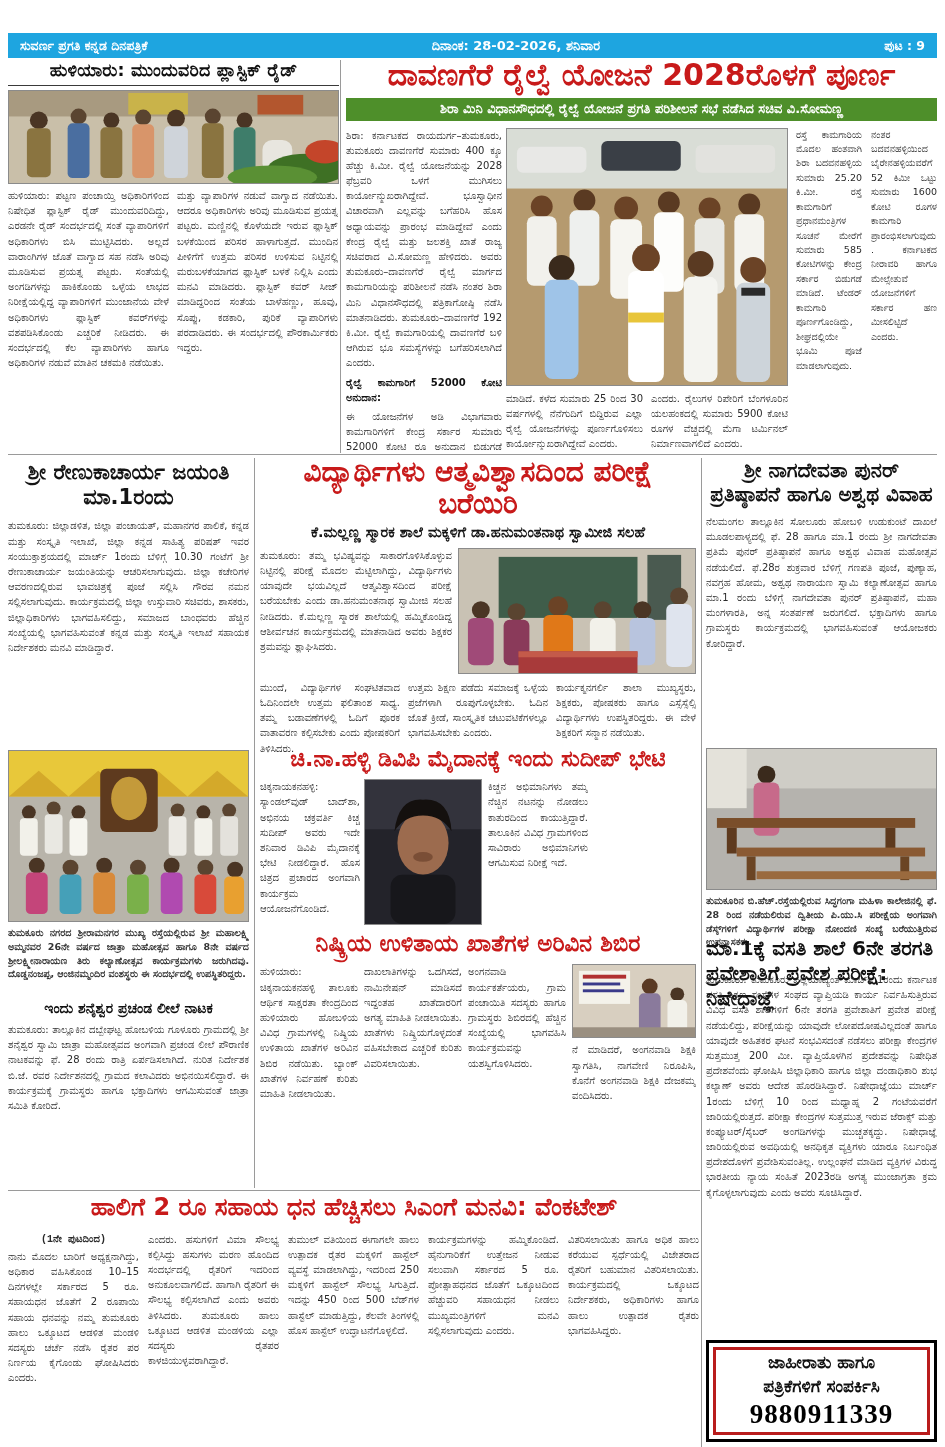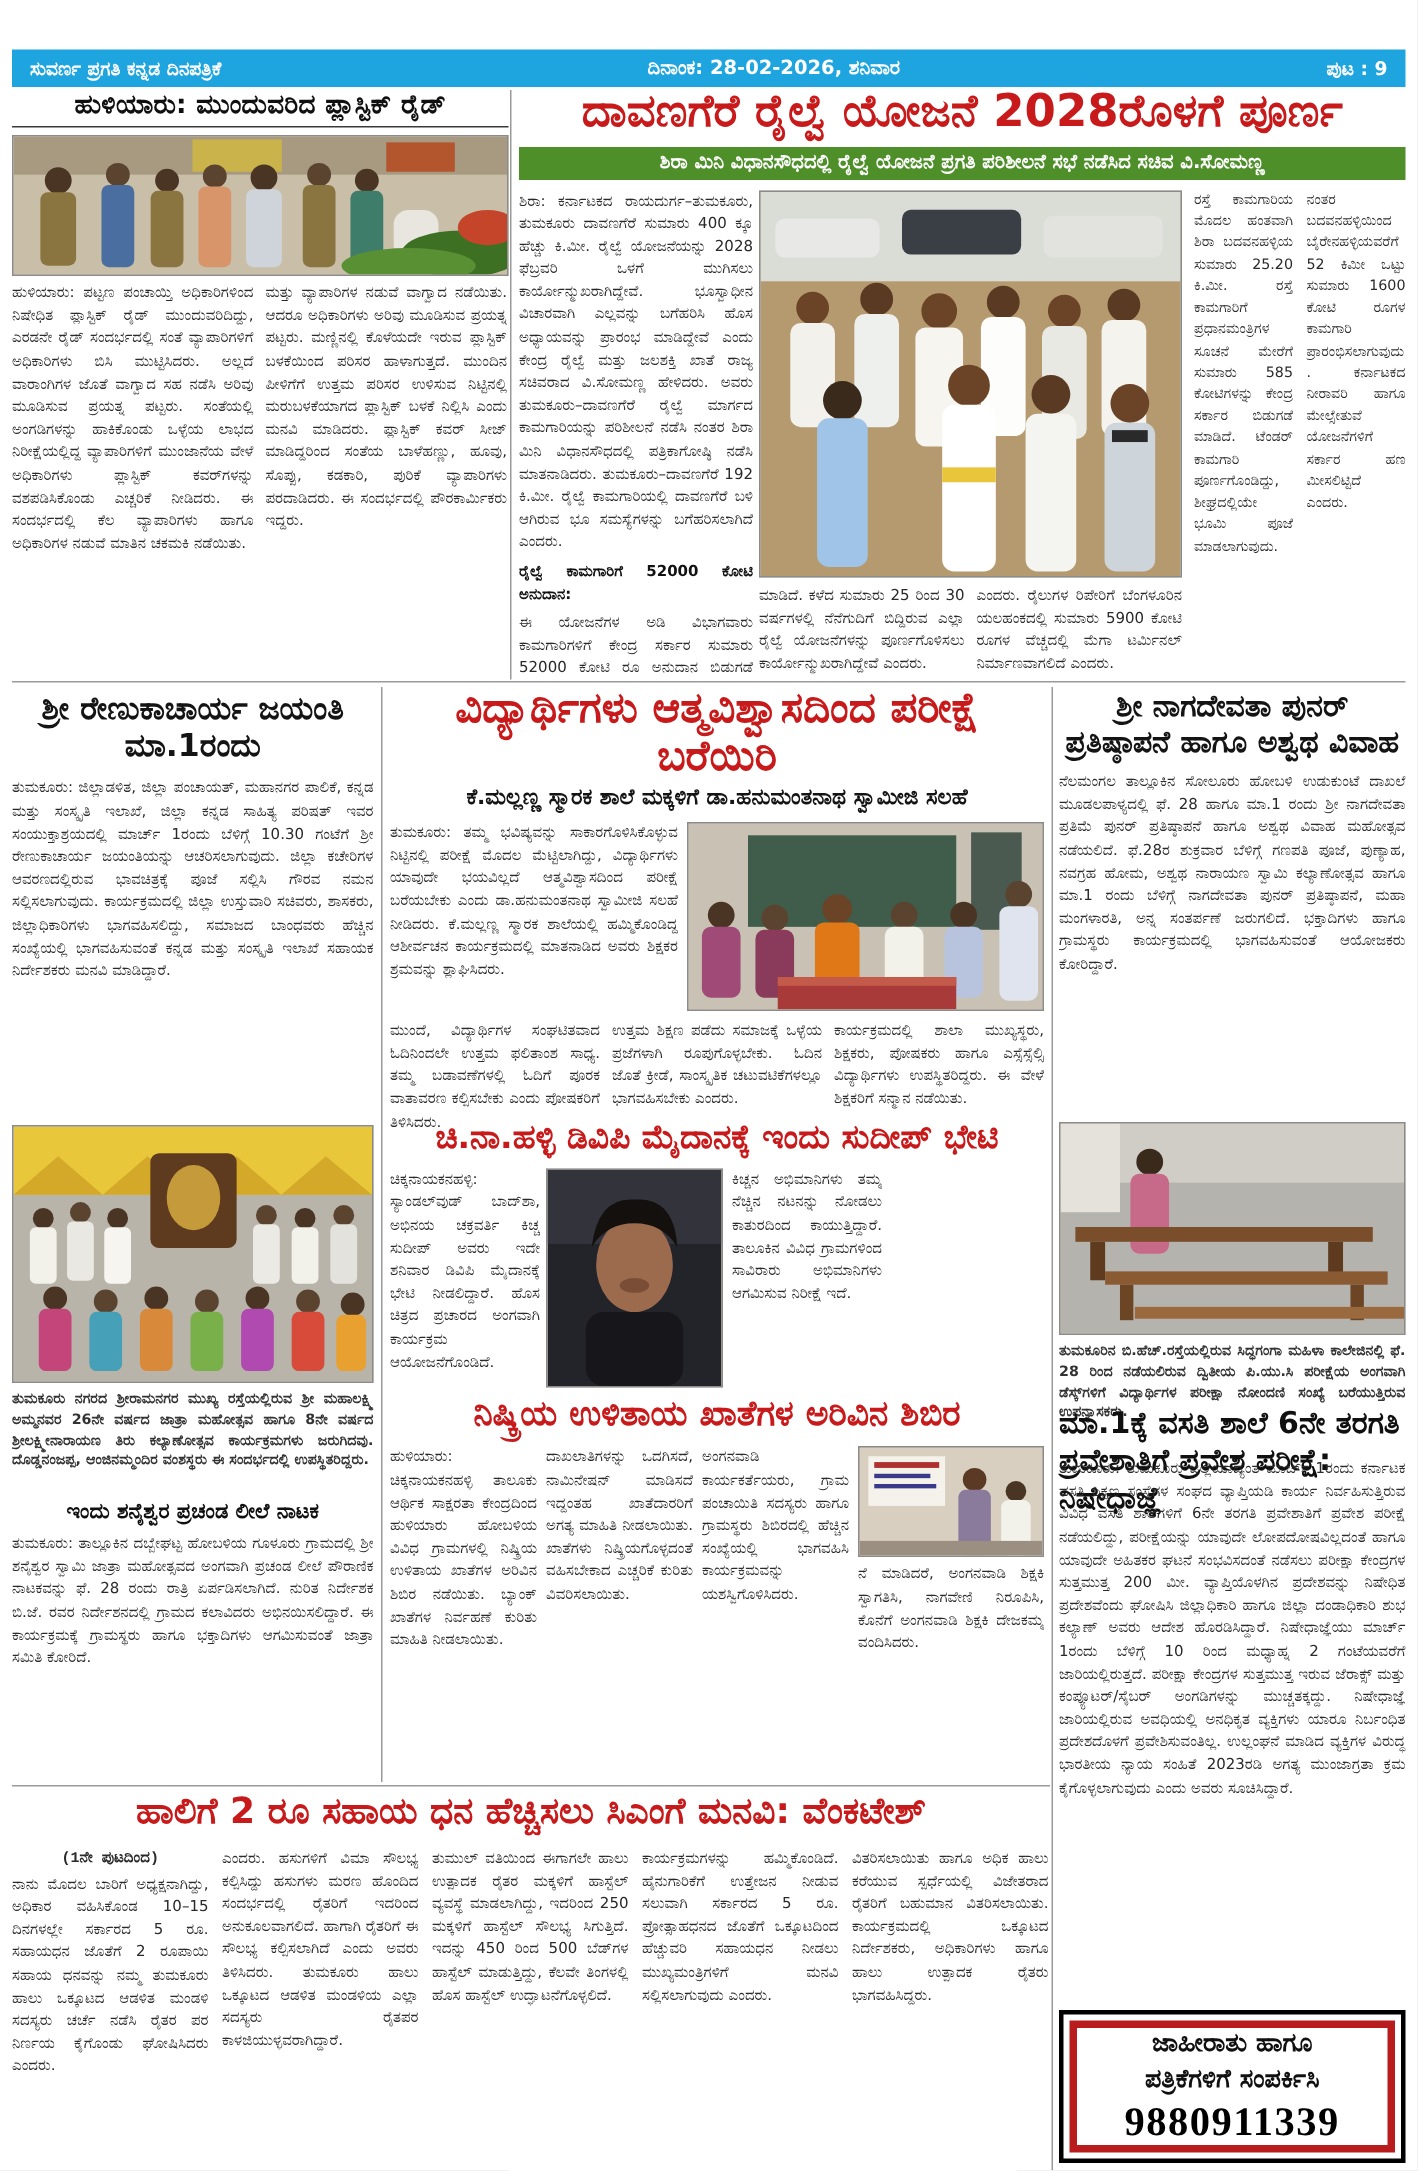--- a/index.html
+++ b/index.html
@@ -88,21 +88,21 @@
   .nag-body { margin-top:8px; height:226px; }
   .nag-photo { position:absolute; left:0; top:290px; width:231px; height:142px; }
   .nag-caption { position:absolute; left:0; top:436px; width:231px; height:60px; }
   .vasati-head { position:absolute; left:0; top:478px; width:231px; font-size:20px; font-weight:bold; color:#101010; text-align:left; line-height:1.25; }
   .vasati-body { position:absolute; left:0; top:514px; width:231px; height:346px; }
   .ad-box {
     position:absolute; left:706px; top:1340px; width:231px; height:102px;
     border:3px solid #000; padding:4px; background:#fff;
   }
   .ad-inner {
-    width:100%; height:100%; border:5px solid #b91c1c; display:flex;
+    width:100%; height:100%; border:3px solid #b91c1c; display:flex;
     flex-direction:column; align-items:center; justify-content:center; gap:2px;
   }
   .ad-line { font-size:17px; font-weight:bold; color:#101010; line-height:1.25; }
   .ad-phone { font-family:"Liberation Serif", serif; font-size:27px; font-weight:bold; letter-spacing:1px; color:#000; }
   
   .milk-wrap { position:absolute; left:8px; top:1194px; width:692px; }
   .milk-head { font-size:24px; }
   .milk-cols { margin-top:10px; display:flex; gap:9px; }
   .milk-cols .c { width:131px; height:200px; }
   .milk-note { display:block; text-align:center; font-weight:bold; margin-bottom:2px;font-family:Liberation Mono, monospace; }
@@ -275,21 +275,21 @@
           <circle cx="222" cy="48" r="9" fill="#5a4430"></circle>
             <rect x="209" y="56" width="26" height="64" rx="6" fill="#dfe4ee"></rect>
           <rect x="60" y="104" width="120" height="22" fill="#a83a3a"></rect>
           <rect x="60" y="104" width="120" height="6" fill="#c45a4a"></rect>
         </svg>
       </div>
     </div>
     <div class="students-below cols">
       <div class="c bodytext">ಮುಂದೆ, ವಿದ್ಯಾರ್ಥಿಗಳ ಸಂಘಟಿತವಾದ ಓದಿನಿಂದಲೇ ಉತ್ತಮ ಫಲಿತಾಂಶ ಸಾಧ್ಯ. ತಮ್ಮ ಬಡಾವಣೆಗಳಲ್ಲಿ ಓದಿಗೆ ಪೂರಕ ವಾತಾವರಣ ಕಲ್ಪಿಸಬೇಕು ಎಂದು ಪೋಷಕರಿಗೆ ತಿಳಿಸಿದರು.</div>
       <div class="c bodytext">ಉತ್ತಮ ಶಿಕ್ಷಣ ಪಡೆದು ಸಮಾಜಕ್ಕೆ ಒಳ್ಳೆಯ ಪ್ರಜೆಗಳಾಗಿ ರೂಪುಗೊಳ್ಳಬೇಕು. ಓದಿನ ಜೊತೆ ಕ್ರೀಡೆ, ಸಾಂಸ್ಕೃತಿಕ ಚಟುವಟಿಕೆಗಳಲ್ಲೂ ಭಾಗವಹಿಸಬೇಕು ಎಂದರು.</div>
-      <div class="c bodytext">ಕಾರ್ಯಕ್ರಮದಲ್ಲಿ ಶಾಲಾ ಮುಖ್ಯಸ್ಥರು, ಶಿಕ್ಷಕರು, ಪೋಷಕರು ಹಾಗೂ ಎಸ್ಸೆಸ್ಸೆಲ್ಸಿ ವಿದ್ಯಾರ್ಥಿಗಳು ಉಪಸ್ಥಿತರಿದ್ದರು. ಈ ವೇಳೆ ಶಿಕ್ಷಕರಿಗೆ ಸನ್ಮಾನ ನಡೆಯಿತು.</div>
+      <div class="c bodytext">ಕಾರ್ಯಕ್ಮನಗರ್ಲಿ ಶಾಲಾ ಮುಖ್ಯಸ್ಥರು, ಶಿಕ್ಷಕರು, ಪೋಷಕರು ಹಾಗೂ ಎಸ್ಸೆಸ್ಸೆಲ್ಸಿ ವಿದ್ಯಾರ್ಥಿಗಳು ಉಪಸ್ಥಿತರಿದ್ದರು. ಈ ವೇಳೆ ಶಿಕ್ಷಕರಿಗೆ ಸನ್ಮಾನ ನಡೆಯಿತು.</div>
     </div>
   </div>
 
   <div class="sudeep-wrap">
     <div class="headline-red sudeep-head">ಚಿ.ನಾ.ಹಳ್ಳಿ ಡಿವಿಪಿ ಮೈದಾನಕ್ಕೆ ಇಂದು ಸುದೀಪ್ ಭೇಟಿ</div>
     <div class="sudeep-row">
       <div class="sudeep-c1 bodytext">ಚಿಕ್ಕನಾಯಕನಹಳ್ಳಿ: ಸ್ಯಾಂಡಲ್‌ವುಡ್ ಬಾದ್‌ಶಾ, ಅಭಿನಯ ಚಕ್ರವರ್ತಿ ಕಿಚ್ಚ ಸುದೀಪ್ ಅವರು ಇದೇ ಶನಿವಾರ ಡಿವಿಪಿ ಮೈದಾನಕ್ಕೆ ಭೇಟಿ ನೀಡಲಿದ್ದಾರೆ. ಹೊಸ ಚಿತ್ರದ ಪ್ರಚಾರದ ಅಂಗವಾಗಿ ಕಾರ್ಯಕ್ರಮ ಆಯೋಜನೆಗೊಂಡಿದೆ.</div>
       <div class="photo sudeep-photo">
         <svg viewBox="0 0 118 146" preserveAspectRatio="none">
           <rect width="118" height="146" fill="#23232a"></rect>

